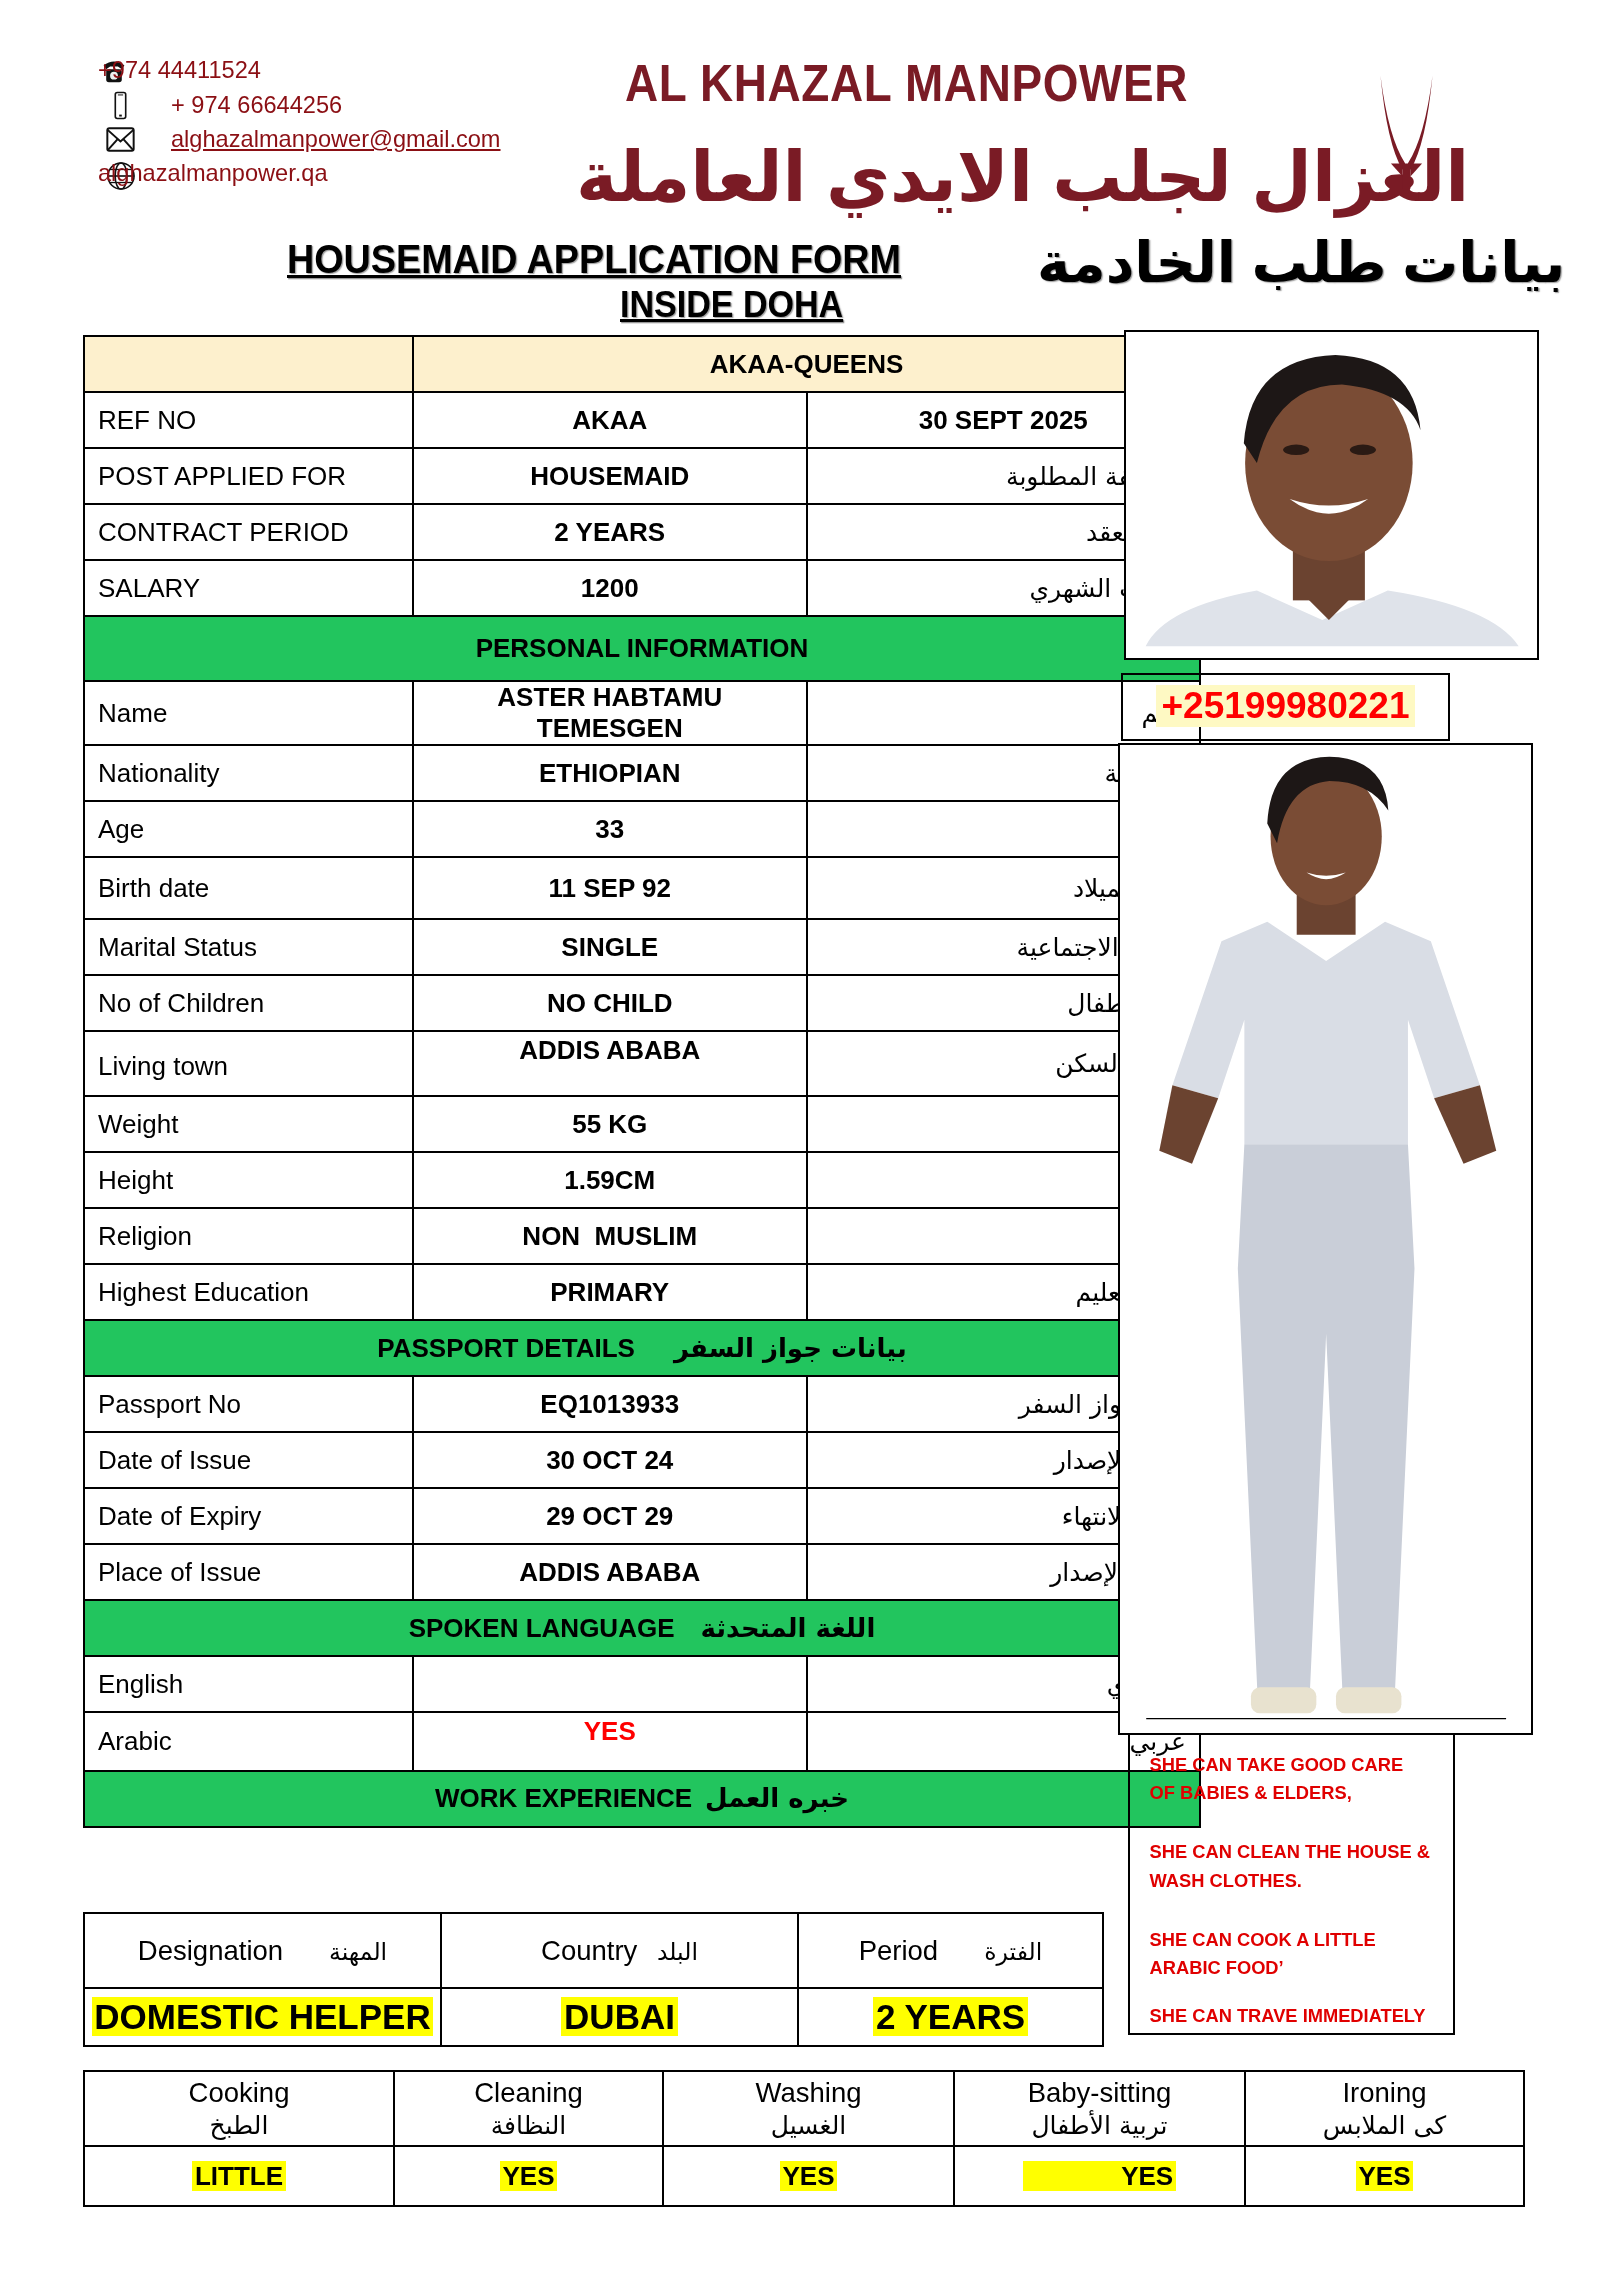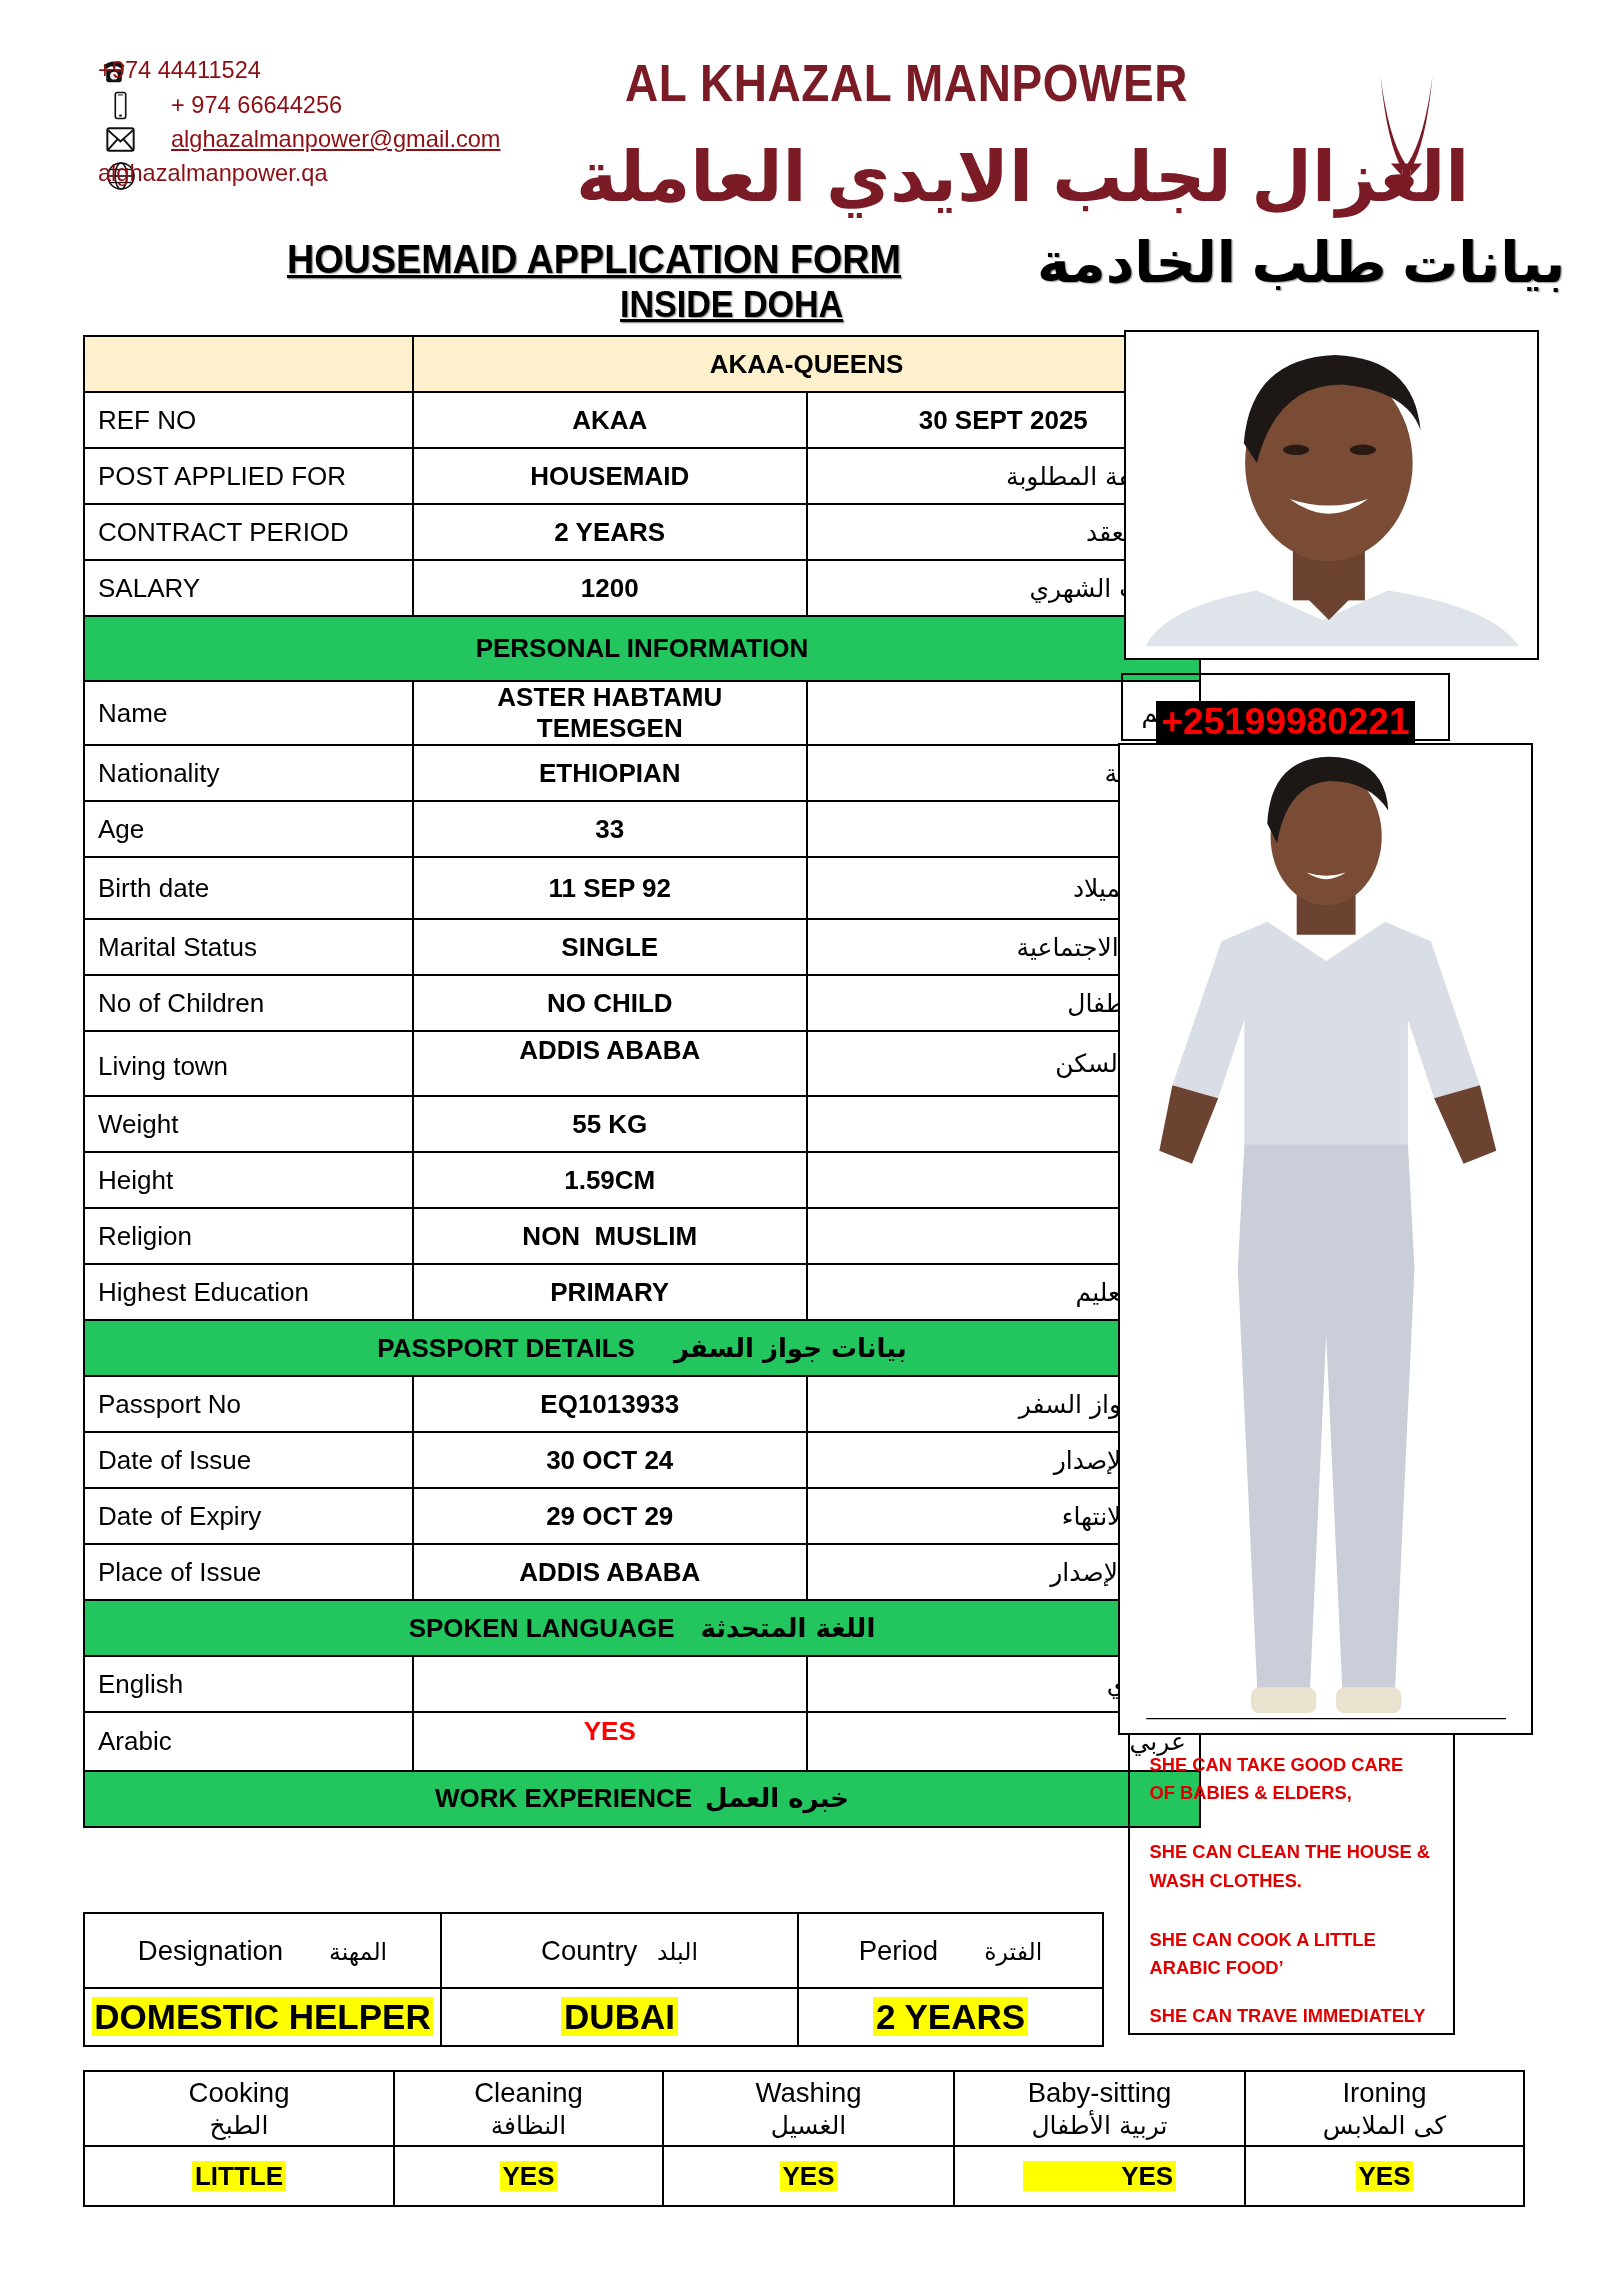--- a/index.html
+++ b/index.html
@@ -42,21 +42,21 @@
 
   table.skills { position:absolute; left:83px; top:2070px; width:1442px; border-collapse:collapse; table-layout:fixed;border-radius:24px; }
   table.skills td { border:2px solid #000; text-align:center; font-size:27.5px; }
   table.skills tr.hdr td { height:71px; line-height:1.25; }
   table.skills tr.hdr td .ar { display:block; font-family:"DejaVu Sans", sans-serif; font-size:25px; }
   table.skills tr.vals td { height:56px; font-weight:bold; font-size:26px; }
 
   
   .photo-box { position:absolute; border:2.6px solid #000; background:#fff; overflow:hidden; }
   .phone-box { position:absolute; left:1121px; top:673px; width:325px; height:64px; border:2.6px solid #000; text-align:center; }
-  .phone-box span { display:inline-block; margin-top:26px; font-size:37px; font-weight:bold; color:#ff0000; background:#000000; padding:0 6px; }
+  .phone-box span { display:inline-block; margin-top:10px; font-size:37px; font-weight:bold; color:#ff0000; background:#fef9c3; padding:0 6px; }
   .notes-box { position:absolute; left:1128px; top:1733px; width:327px; height:302px; border:2.6px solid #000; padding:15.7px 19.6px; box-sizing:border-box; }
   .notes-box p { margin:0 0 31px 0; font-size:18.3px; font-weight:bold; color:#e00000; line-height:1.55; }
 </style>
 </head>
 <body>
 
 <div class="contact" style="top:59px;">
   <svg class="ico" style="left:3.3px;top:-2.6px;" width="26" height="29" viewBox="0 0 40 44">
     <path d="M4 14 Q20 2 36 14 L32 20 L26 16 L14 16 L8 20 Z" fill="#111"></path>
     <rect x="8" y="20" width="24" height="20" rx="4" fill="#111"></rect>

